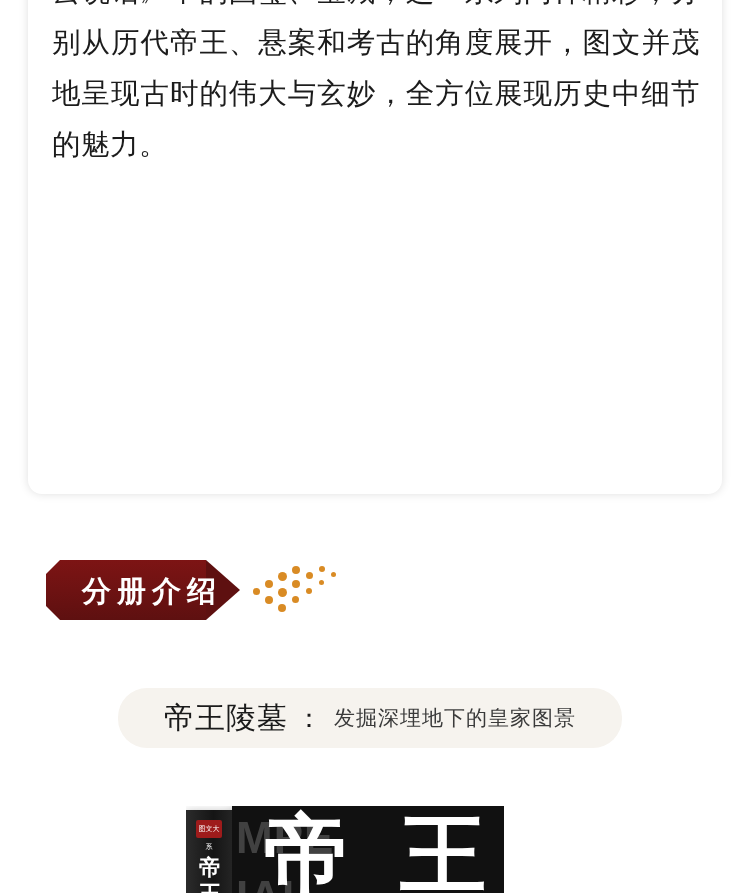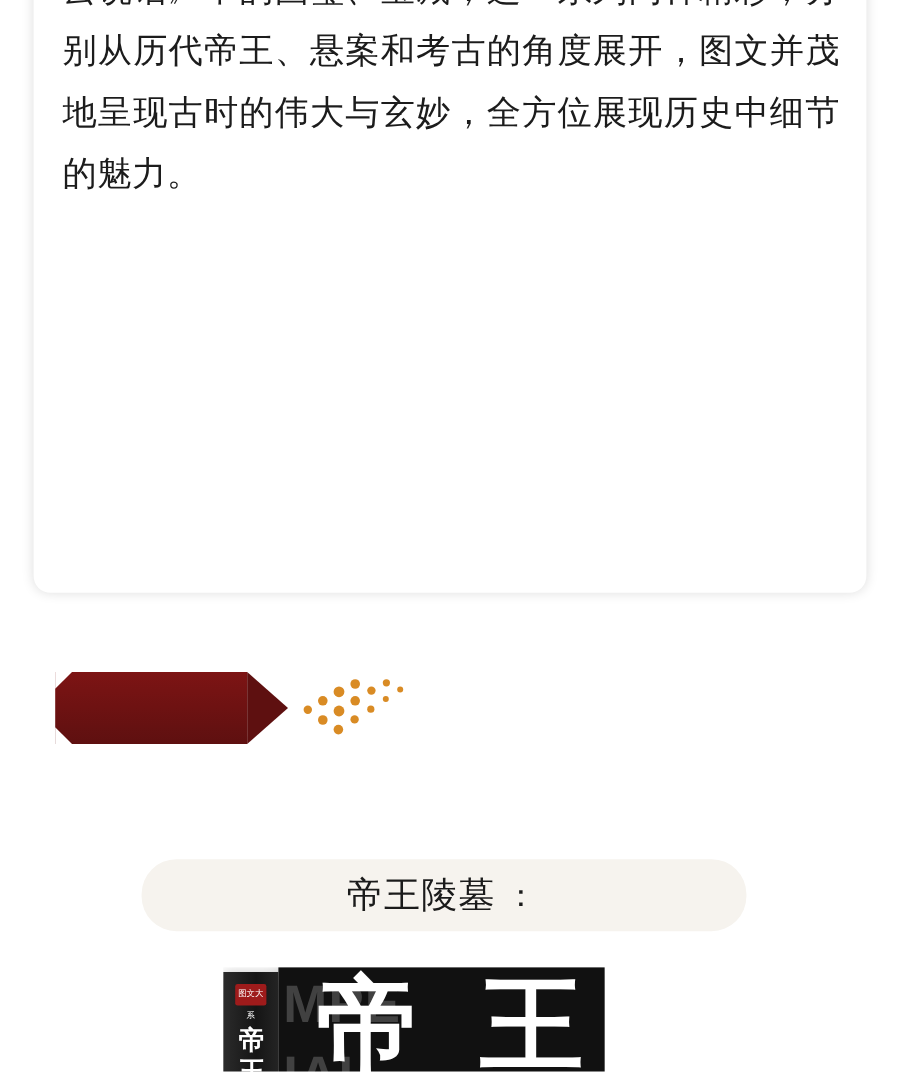--- a/index.html
+++ b/index.html
@@ -125,21 +125,20 @@
     left: 118px;
     top: 688px;
     width: 504px;
     height: 60px;
     background: #f6f3ee;
     border-radius: 29px;
     display: flex;
     align-items: center;
     justify-content: center;
     gap: 8px;
-    margin-top: 28px;
   }
   .sub-pill .main {
     font-family: "DejaVu Serif", "Liberation Serif", serif;
     font-size: 30px;
     color: #1b1b1b;
     letter-spacing: 1px;
   }
   .sub-pill .sep {
     font-family: "DejaVu Serif", "Liberation Serif", serif;
     font-size: 26px;
@@ -245,20 +244,21 @@
   <p class="para first">云说话》中的国玺、宝藏，这一系列同样精彩，分别从历代帝王、悬案和考古的角度展开，图文并茂地呈现古时的伟大与玄妙，全方位展现历史中细节的魅力。</p>
 </div>
 
 <div class="section-banner">
   <div class="banner-shape">
     <div class="body"></div>
     <div class="arrow"></div>
     <div class="notch"></div>
     <div class="notch2"></div>
   </div>
+  <div class="banner-title">分册介绍</div>
   <div class="dots">
     <i style="left:2px;  top:22px; width:7px;  height:7px;"></i>
     <i style="left:14px; top:14px; width:8px;  height:8px;"></i>
     <i style="left:14px; top:30px; width:8px;  height:8px;"></i>
     <i style="left:27px; top:6px;  width:9px;  height:9px;"></i>
     <i style="left:27px; top:22px; width:9px;  height:9px;"></i>
     <i style="left:27px; top:38px; width:8px;  height:8px;"></i>
     <i style="left:41px; top:0px;  width:8px;  height:8px;"></i>
     <i style="left:41px; top:14px; width:8px;  height:8px;"></i>
     <i style="left:41px; top:30px; width:7px;  height:7px;"></i>
@@ -266,20 +266,21 @@
     <i style="left:55px; top:22px; width:6px;  height:6px;"></i>
     <i style="left:68px; top:0px;  width:6px;  height:6px;"></i>
     <i style="left:68px; top:14px; width:5px;  height:5px;"></i>
     <i style="left:80px; top:6px;  width:5px;  height:5px;"></i>
   </div>
 </div>
 
 <div class="sub-pill">
   <span class="main">帝王陵墓</span>
   <span class="sep">：</span>
+  <span class="sub">发掘深埋地下的皇家图景</span>
 </div>
 
 <div class="book-wrap">
   <div class="book-shadow">
     <div class="book-face">
       <div class="bgtext">MPE
 IAL</div>
       <div class="cn-big">帝 王</div>
     </div>
     <div class="book-spine">

